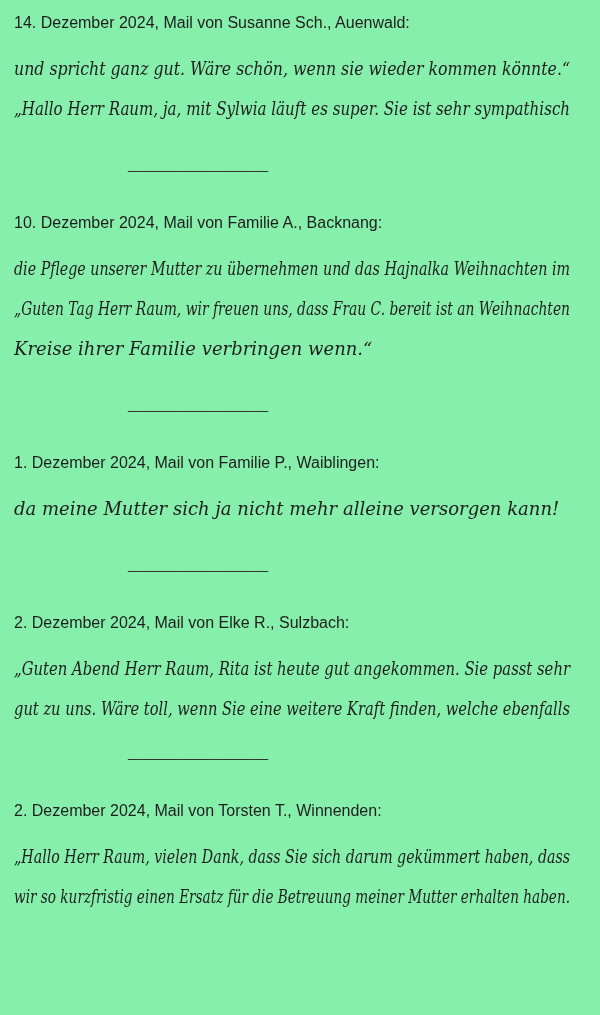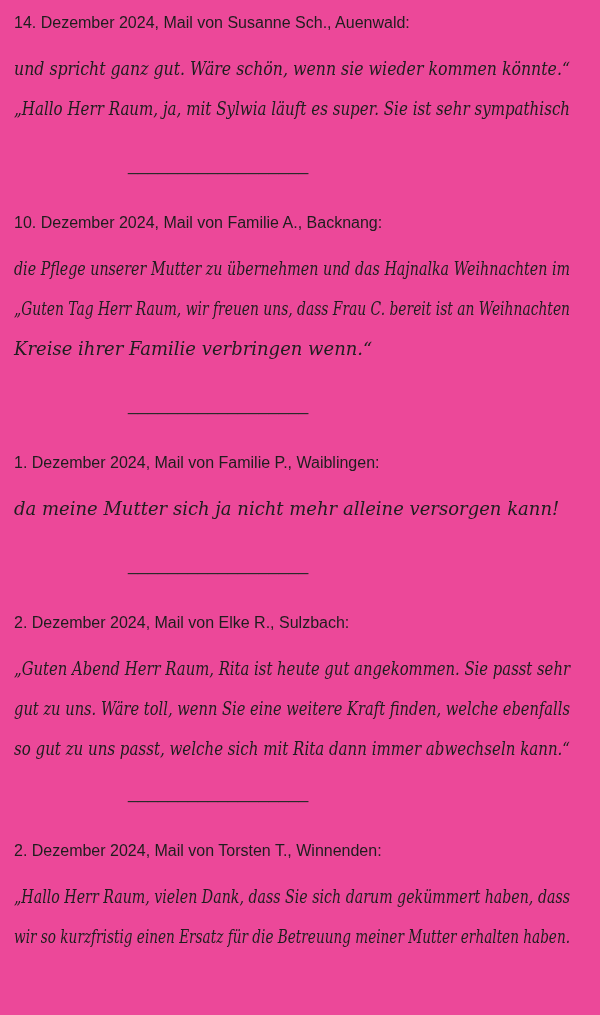--- a/index.html
+++ b/index.html
@@ -6,21 +6,21 @@
     margin: 0;
     padding: 0;
     background: #ffffff;
   }
   .page {
     position: relative;
     width: 600px;
     height: 1015px;
     box-sizing: border-box;
     padding-left: 14px;
-    background: #ec4899;
+    background: #86efac;
     overflow: hidden;
   }
   .entry-header {
     font-family: "Liberation Sans", sans-serif;
     font-size: 16px;
     line-height: 22px;
     color: #1e1e1e;
     margin: 38px 0 14px 0;
     white-space: pre;
   }
@@ -35,21 +35,21 @@
     display: inline-block;
     font-family: "DejaVu Serif", "Liberation Serif", serif;
     font-style: italic;
     font-size: 18px;
     color: #1e1e1e;
     white-space: pre;
     vertical-align: middle;
   }
   .divider {
     font-family: "Liberation Sans", sans-serif;
-    font-size: 18px;
+    font-size: 14px;
     line-height: 20px;
     color: #2a2a2a;
     margin: 26px 6px 0 114px;
     white-space: pre;
   }
   .entry.tight .divider {
     margin-top: 14px;
   }
 </style>
 </head>
@@ -82,21 +82,20 @@
       <div class="qrow"><span class="qline">da meine Mutter sich ja nicht mehr alleine versorgen kann!</span></div>
     </div>
     <div class="divider">__________________</div>
   </section>
 
   <section class="entry tight">
     <div class="entry-header">2. Dezember 2024, Mail von Elke R., Sulzbach:</div>
     <div class="quote">
       <div class="qrow"><span class="qline" style="transform: scaleX(0.8233); transform-origin: 0px 50%;">„Guten Abend Herr Raum, Rita ist heute gut angekommen. Sie passt sehr</span></div>
       <div class="qrow"><span class="qline" style="transform: scaleX(0.8146); transform-origin: 0px 50%;">gut zu uns. Wäre toll, wenn Sie eine weitere Kraft finden, welche ebenfalls</span></div>
-      <div class="qrow"><span class="qline" style="transform: scaleX(0.8349); transform-origin: 0px 50%;">so gut zu uns passt, welche sich mit Rita dann immer abwechseln kann.“</span></div>
     </div>
     <div class="divider">__________________</div>
   </section>
 
   <section class="entry">
     <div class="entry-header">2. Dezember 2024, Mail von Torsten T., Winnenden:</div>
     <div class="quote">
       <div class="qrow"><span class="qline" style="transform: scaleX(0.7885); transform-origin: 0px 50%;">„Hallo Herr Raum, vielen Dank, dass Sie sich darum gekümmert haben, dass</span></div>
       <div class="qrow"><span class="qline" style="transform: scaleX(0.7565); transform-origin: 0px 50%;">wir so kurzfristig einen Ersatz für die Betreuung meiner Mutter erhalten haben.</span></div>
     </div>

